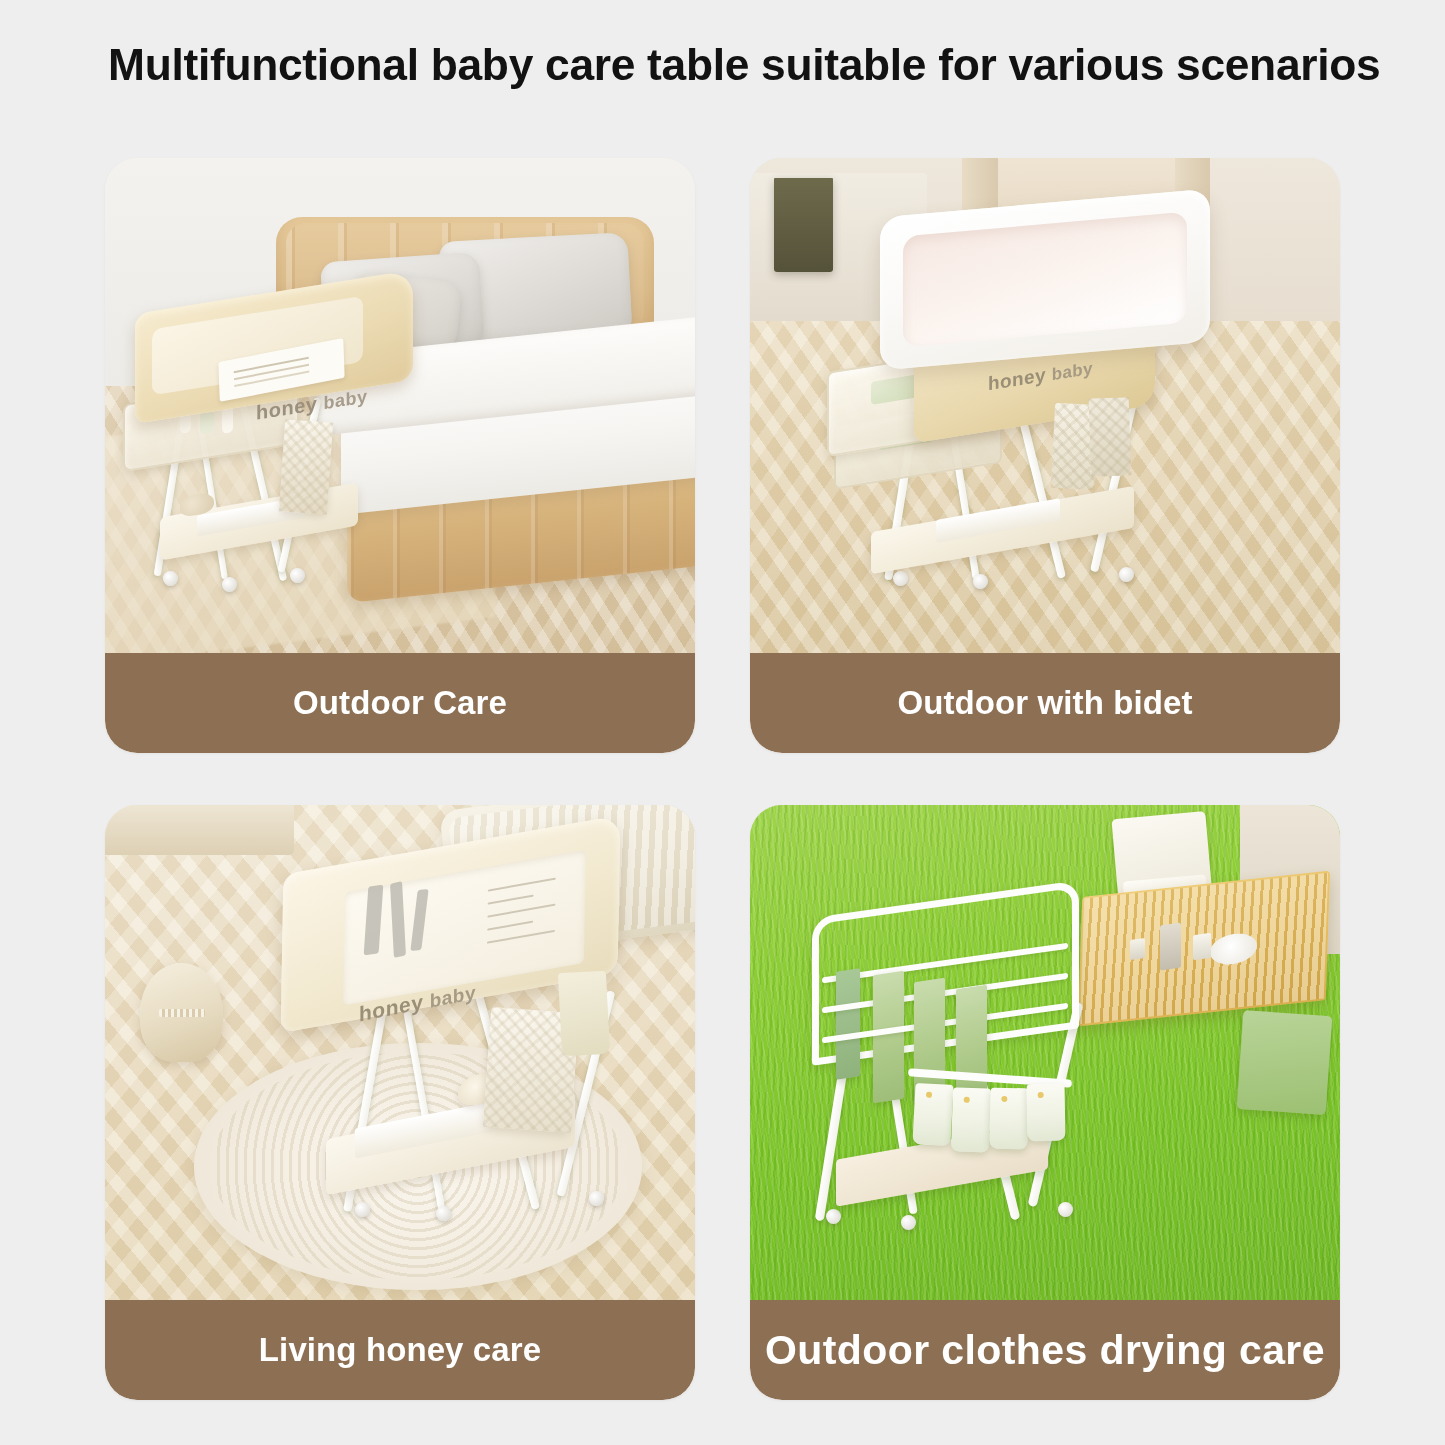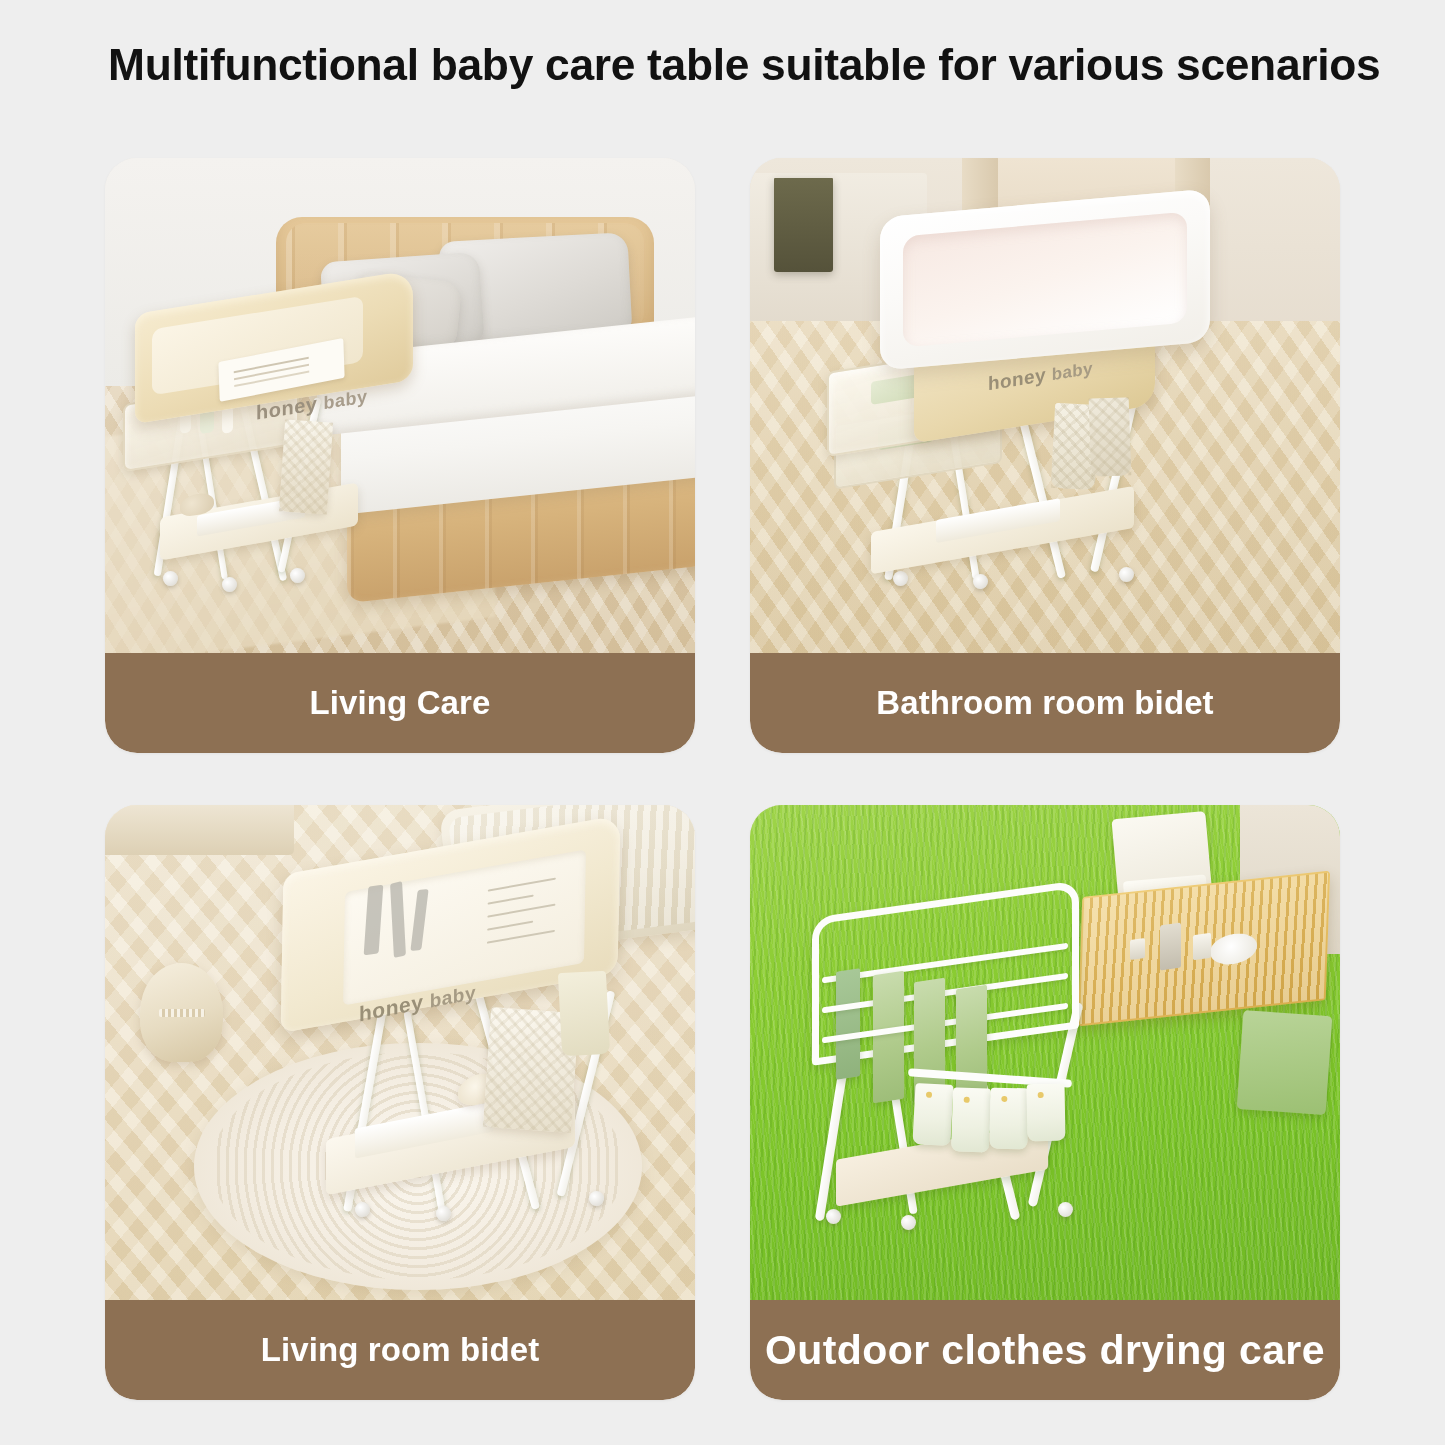--- a/index.html
+++ b/index.html
@@ -462,21 +462,21 @@
             <div class="ct-tray">
               <div class="ct-tray-in"></div>
             </div>
             <div class="ct-paper"></div>
             <div class="ct-cloth"></div>
             <div class="ct-logo"><span>honey</span>&nbsp;<span class="b">baby</span></div>
           </div>
         </div>
       </div>
       <div class="caption">
-        <span class="caption-text">Living Care</span>
+        <span class="caption-text">Outdoor Care</span>
       </div>
     </div>
 
     <div class="card">
       <div class="photo">
         <div class="bath">
           <div class="ba-wall"></div>
           <div class="ba-cab"></div>
           <div class="ba-towel"></div>
           <div class="ba-shelf"></div>
@@ -503,21 +503,21 @@
             <div class="hang hg1"></div>
             <div class="hang hg2"></div>
           </div>
 
           <div class="tub">
             <div class="tub-in"></div>
           </div>
         </div>
       </div>
       <div class="caption">
-        <span class="caption-text">Bathroom room bidet</span>
+        <span class="caption-text">Outdoor with bidet</span>
       </div>
     </div>
 
     <div class="card">
       <div class="photo">
         <div class="living">
           <div class="lv-floor" style="position:absolute;inset:0"></div>
           <div class="lv-cab"></div>
           <div class="lv-sofa"></div>
           <div class="lv-rug"></div>
@@ -546,21 +546,21 @@
                 <i></i>
                 <i></i>
               </div>
             <div class="ct3-logo"><span>honey</span>&nbsp;<span class="b">baby</span></div>
             <div class="ct3-cloth"></div>
             <div class="ct3-bib"></div>
           </div>
         </div>
       </div>
       <div class="caption">
-        <span class="caption-text">Living room bidet</span>
+        <span class="caption-text">Living honey care</span>
       </div>
     </div>
 
     <div class="card">
       <div class="photo">
         <div class="outdoor">
           <div class="og-tex"></div>
           <div class="og-wall"></div>
           <div class="og-chair1"></div>
           <div class="og-table"></div>

